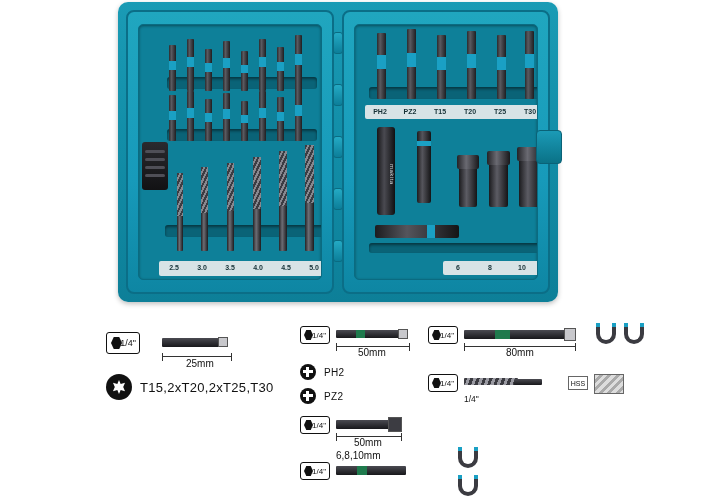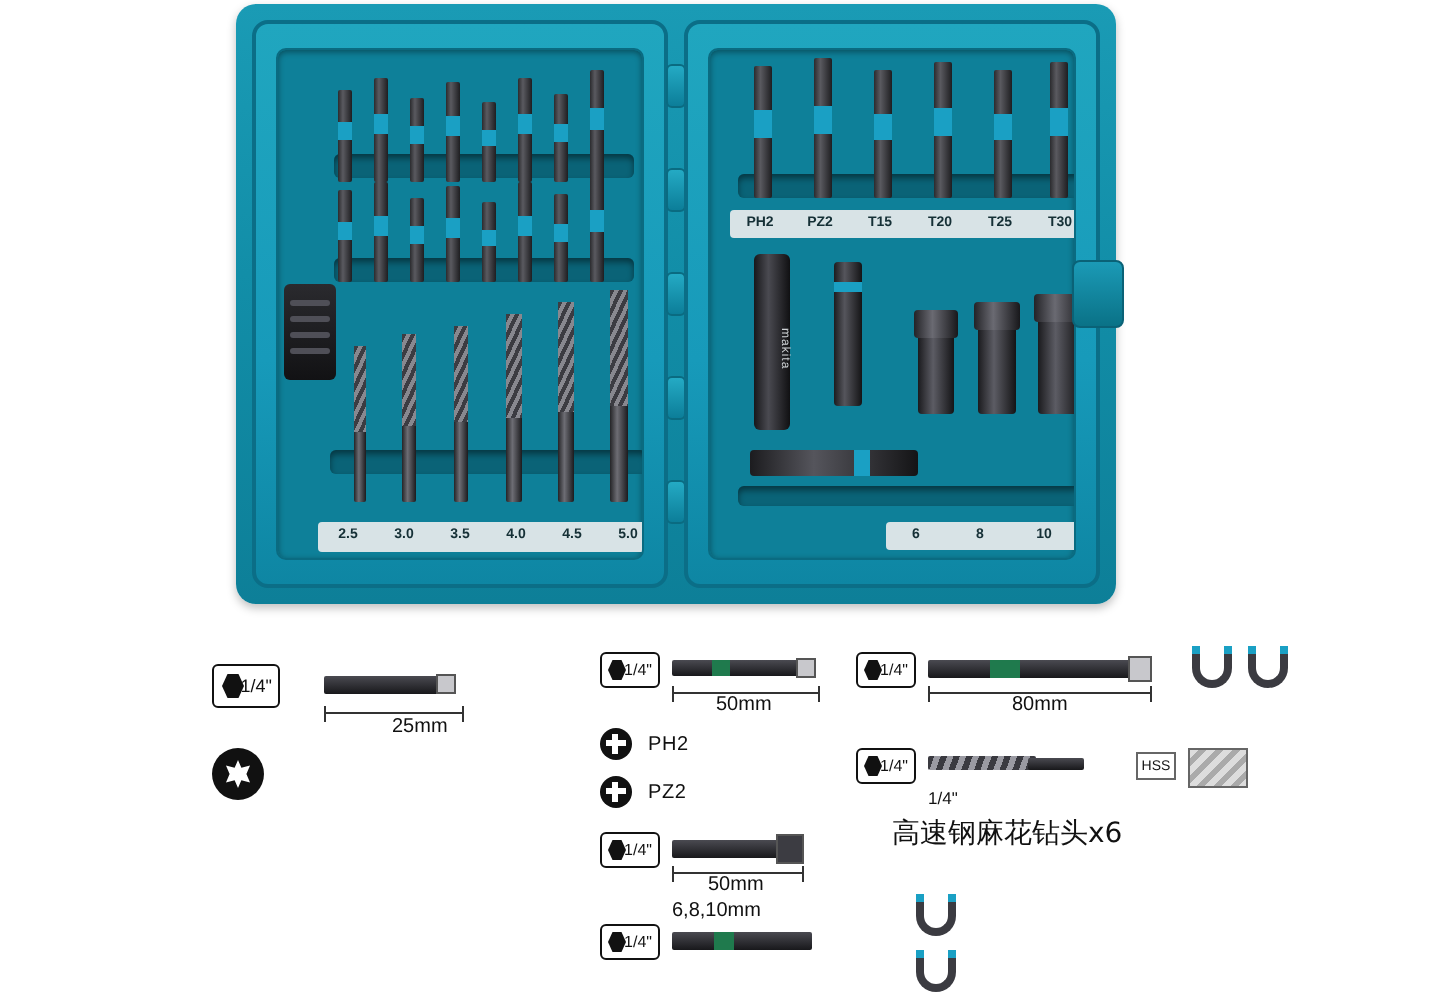--- a/index.html
+++ b/index.html
@@ -501,30 +501,31 @@
     <div class="col" style="left:106px; top:4px; width:200px;">
 
       <div style="position:relative; height:52px;">
         <div class="hexbadge" style="position:absolute; left:0; top:10px;">
           <span class="hx"></span>
           <span class="q">1/4"</span>
         </div>
         <div class="sbit" style="left:56px; top:16px; width:60px; height:9px;"></div>
         <div class="sbit-tip" style="left:112px; top:15px;"></div>
         <div class="dimline" style="left:56px; top:34px; width:70px;"></div>
-        <div class="dimtext" style="left:90px; top:36px;">25mm</div>
+        <div class="dimtext" style="left:80px; top:36px;">25mm</div>
       </div>
 
 
 
       <div class="legend-row">
         <span class="bigicon">
           <span class="disc"></span>
             <span class="star"></span>
         </span>
+        <span class="legend-text">T15,2xT20,2xT25,T30</span>
       </div>
     </div>
 
     <div class="col" style="left:300px; top:4px; width:120px;">
 
       <div style="position:relative; height:42px;">
         <div class="hexbadge" style="position:absolute; left:0; top:4px; width:30px; height:18px;">
           <span class="hx" style="width:9px;height:10px;left:3px;"></span>
           <span class="q" style="font-size:8px;">1/4"</span>
         </div>
@@ -599,21 +600,20 @@
           <span class="hx" style="width:9px;height:10px;left:3px;"></span>
           <span class="q" style="font-size:8px;">1/4"</span>
         </div>
         <div class="drill-icon" style="left:36px; top:8px;"></div>
         <div class="sbit" style="left:86px; top:9px; width:28px; height:6px;"></div>
         <div class="dimtext" style="left:36px; top:24px; font-size:8.5px;">1/4"</div>
         <div class="hsg-box" style="left:140px; top:6px; width:20px; height:14px; line-height:14px;">HSS</div>
         <div class="hsg-box" style="left:166px; top:4px; width:30px; height:20px; background:repeating-linear-gradient(135deg,#ddd 0 3px,#aaa 3px 6px);"></div>
       </div>
 
-      <div class="cn-text" style="position:absolute; left:18px; top:86px;">高速钢麻花钻头x6</div>
 
       <span class="magnet" style="position:absolute; left:30px; top:128px;">
           <span class="u"></span>
         </span>
       <span class="magnet" style="position:absolute; left:30px; top:156px;">
           <span class="u"></span>
         </span>
     </div>
 
   </div>

